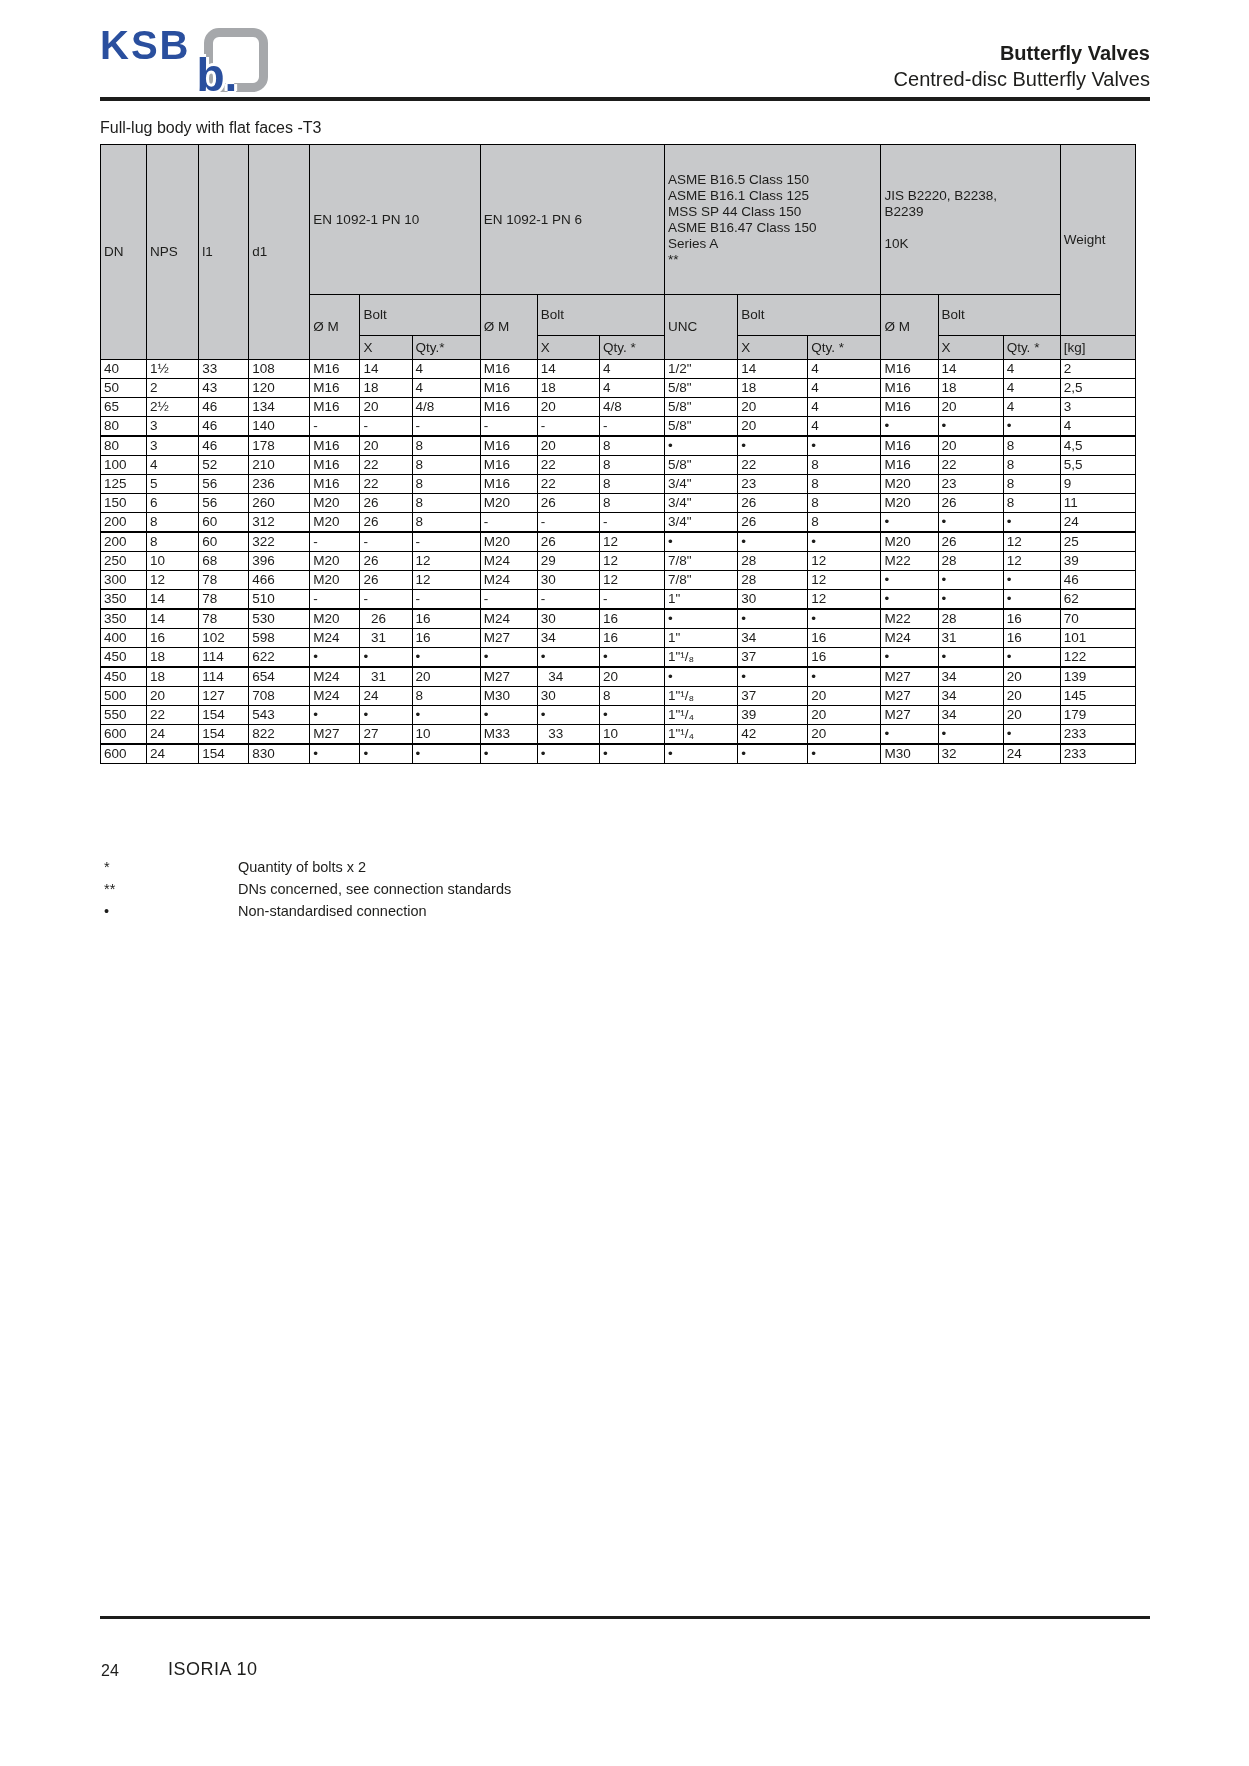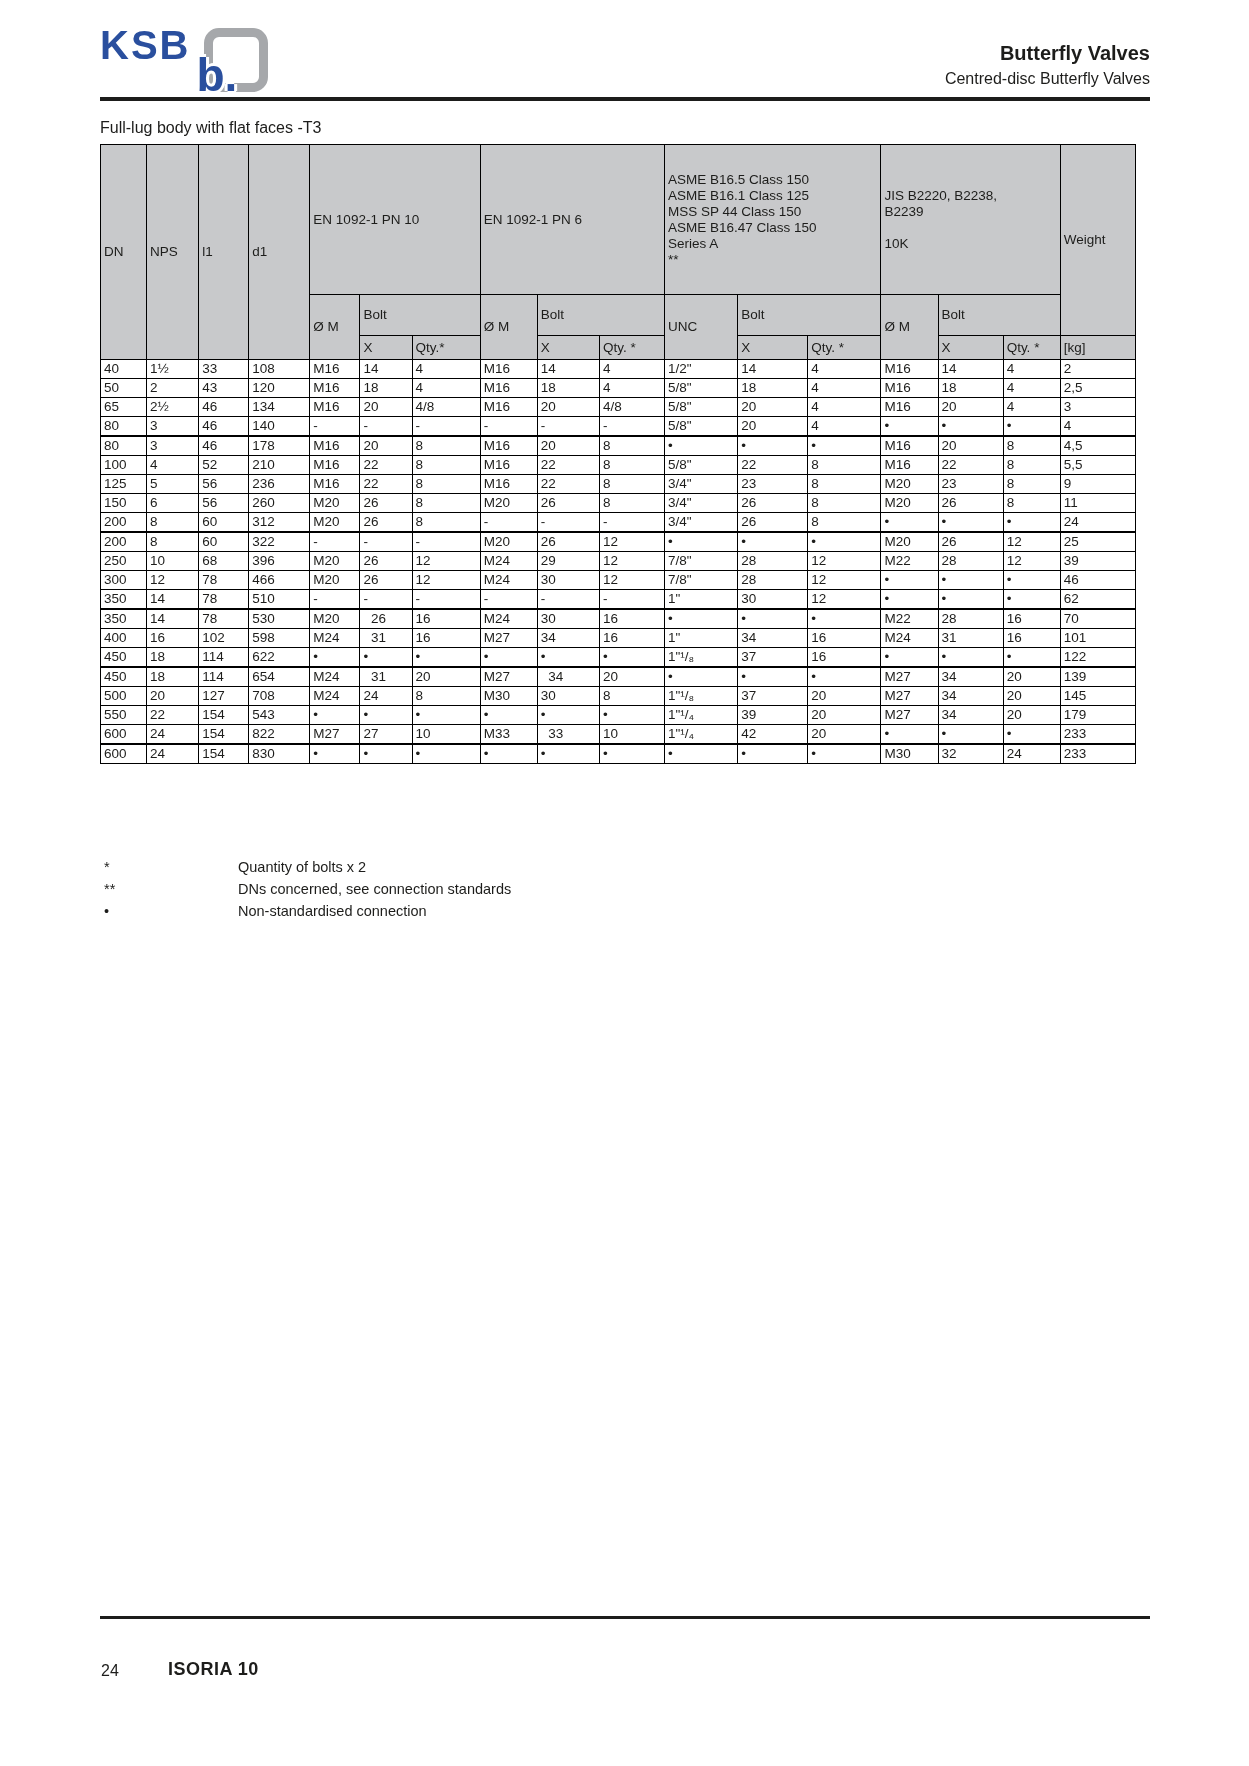--- a/index.html
+++ b/index.html
@@ -12,21 +12,21 @@
   .logo{position:absolute;left:100px;top:28px;display:flex;align-items:flex-start;}
   .logo-ksb{font-size:40px;font-weight:bold;color:var(--brand-blue);letter-spacing:2px;line-height:0.85;}
   .logo-mark{position:relative;width:70px;height:66px;margin-left:8px;}
   .logo-frame{position:absolute;right:0;top:0;width:46px;height:46px;border:9px solid var(--logo-gray);border-radius:15px;}
   .logo-b{
     position:absolute;left:-2px;bottom:-8px;font-size:46px;font-weight:bold;color:var(--brand-blue);
     text-shadow:-3px 0 0 #fff,0 3px 0 #fff,3px 0 0 #fff,0 -3px 0 #fff,-2px -2px 0 #fff,2px 2px 0 #fff;
   }
   .head-right{position:absolute;right:99px;top:40px;text-align:right;line-height:26px;}
   .head-title{font-size:20px;font-weight:bold;}
-  .head-subtitle{font-size:16px;}
+  .head-subtitle{font-size:20px;}
   .head-rule{position:absolute;left:100px;top:97px;width:1050px;height:4px;background:var(--ink);}
   
   .tbl-title{position:absolute;left:100px;top:119px;font-size:16px;font-weight:normal;}
   table.spec{
     position:absolute;left:100px;top:144px;width:1036px;
     border-collapse:collapse;table-layout:fixed;font-size:13.5px;color:#1d1d1b;
   }
   table.spec td{
     border:1px solid #000;padding:0 3px;white-space:pre;overflow:hidden;
     vertical-align:middle;text-align:left;height:18px;line-height:16px;
@@ -37,21 +37,21 @@
   tr.r3{height:24px;}
   .group-label{white-space:pre-line;line-height:19px;margin-left:28px;}
   tr.sep td{border-top-width:2px;}
   
   .footnotes{position:absolute;left:104px;top:856px;font-size:14.5px;}
   .fn-row{display:flex;line-height:22px;}
   .fn-sym{width:134px;flex:none;}
   
   .foot-rule{position:absolute;left:100px;top:1616px;width:1050px;height:3px;background:var(--ink);}
   .page-num{position:absolute;left:101px;top:1662px;font-size:16px;}
-  .doc-title{position:absolute;left:168px;top:1659px;font-size:18px;font-weight:bold;letter-spacing:0.5px;}
+  .doc-title{position:absolute;left:168px;top:1659px;font-size:18px;font-weight:normal;letter-spacing:0.5px;}
 </style>
 </head>
 <body>
 
 <div class="page">
 
   <div class="logo">
     <span class="logo-ksb">KSB</span>
     <span class="logo-mark">
       <span class="logo-frame"></span>

